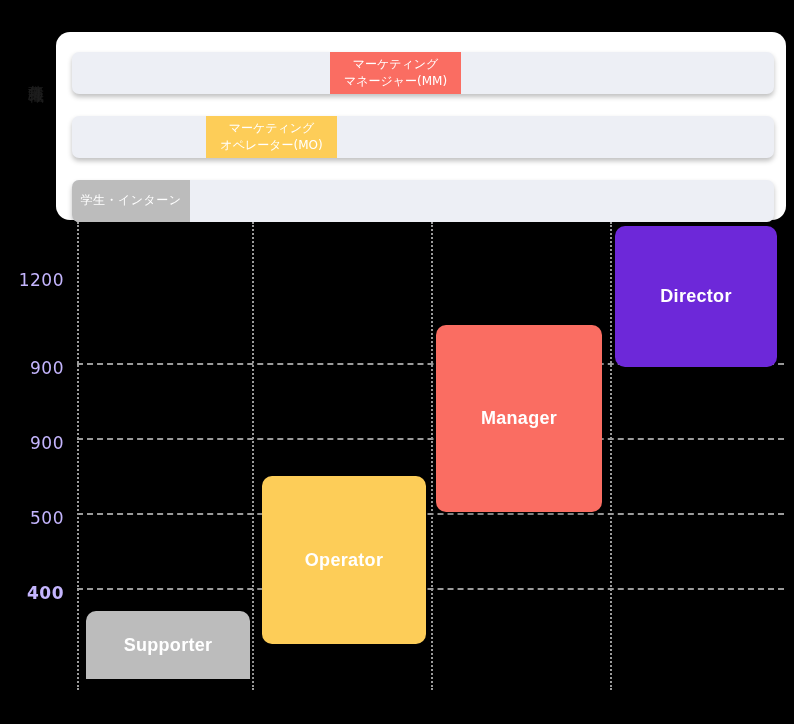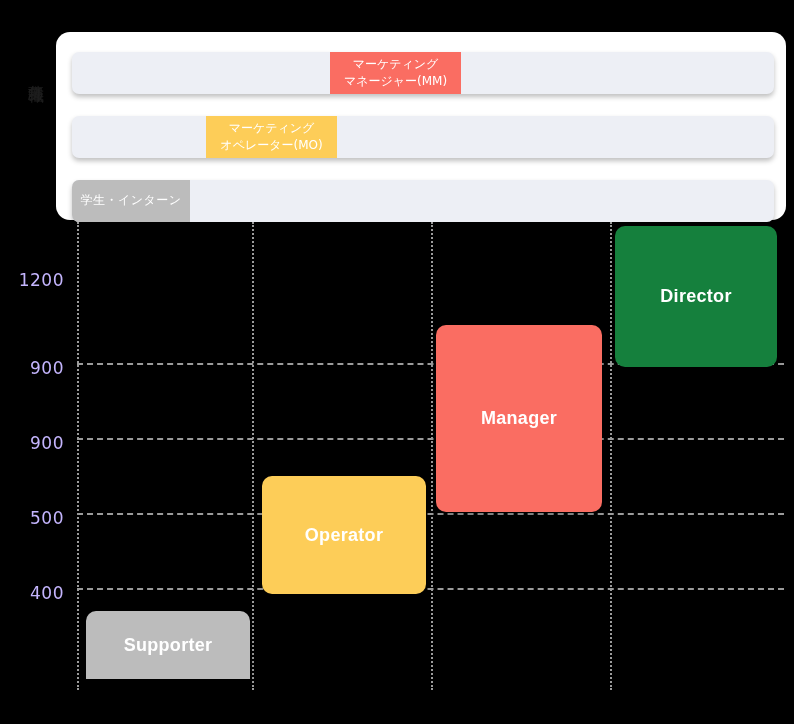--- a/index.html
+++ b/index.html
@@ -184,31 +184,31 @@
 
     <div class="hline" style="top:141px;"></div>
     <div class="hline" style="top:216px;"></div>
     <div class="hline" style="top:291px;"></div>
     <div class="hline" style="top:366px;"></div>
 
     <div class="ytick" style="top:58px;  width:56px; left:8px;">1200</div>
     <div class="ytick" style="top:146px; width:56px; left:8px;">900</div>
     <div class="ytick" style="top:221px; width:56px; left:8px;">900</div>
     <div class="ytick" style="top:296px; width:56px; left:8px;">500</div>
-    <div class="ytick" style="top:371px; width:56px; left:8px;">400</div>
-
-    <div class="role-box" style="left:615px; top:4px; width:162px; height:141px; background:#15803d;">
+    <div class="ytick" style="top:371px; width:56px; left:8px;font-weight:bold;">400</div>
+
+    <div class="role-box" style="left:615px; top:4px; width:162px; height:141px; background:#6d28d9;">
       <span>Director</span>
     </div>
 
     <div class="role-box" style="left:436px; top:103px; width:166px; height:187px; background:#fa6d62;">
       <span>Manager</span>
     </div>
 
-    <div class="role-box" style="left:262px; top:254px; width:164px; height:118px; background:#fdcd58;">
+    <div class="role-box" style="left:262px; top:254px; width:164px; height:168px; background:#fdcd58;">
       <span>Operator</span>
     </div>
 
     <div class="role-box" style="left:86px; top:389px; width:164px; height:68px; background:#bcbcbc; border-bottom-left-radius:0; border-bottom-right-radius:0;">
       <span>Supporter</span>
     </div>
 
   </div>
 </div>
 

